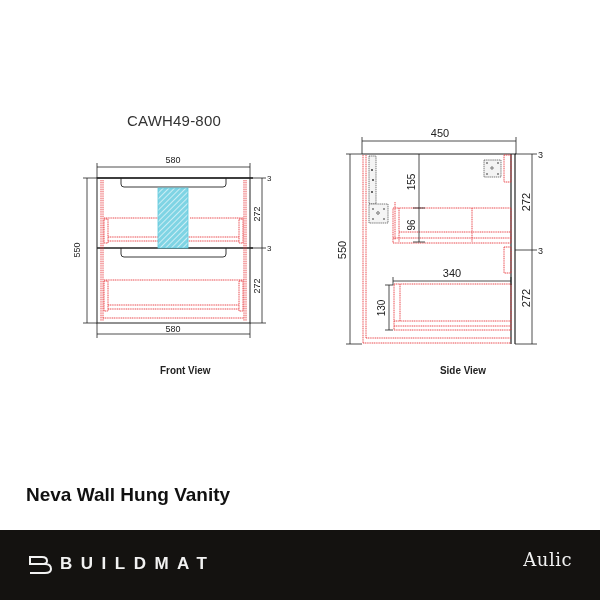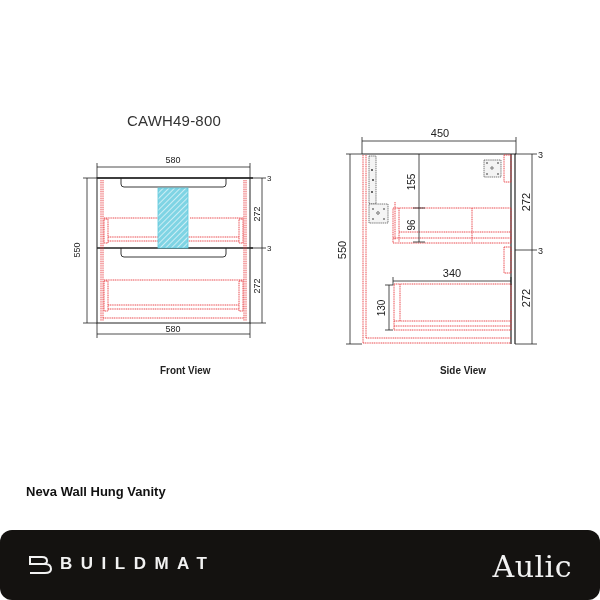--- a/index.html
+++ b/index.html
@@ -1,24 +1,24 @@
 <!DOCTYPE html>
 <html><head>
 <meta charset="utf-8">
 <style>
   html, body { margin:0; padding:0; background:#ffffff; }
   body { width:600px; height:600px; position:relative; overflow:hidden; font-family:"Liberation Sans", sans-serif; }
   .model { position:absolute; left:0; width:348px; top:112px; text-align:center; font-size:15px; color:#333; letter-spacing:0.2px; }
   .drawing { position:absolute; left:0; top:0; width:600px; height:460px; }
   .view-label { position:absolute; top:364px; font-size:11px; color:#222; font-weight:bold; transform:scaleX(0.9); transform-origin:left; }
-  .product-title { position:absolute; left:26px; top:484px; font-size:13px; font-weight:bold; color:#111; }
-  .footer { position:absolute; left:0; top:530px; width:600px; height:70px; background:#141210;border-radius:12px; }
+  .product-title { position:absolute; left:26px; top:484px; font-size:19px; font-weight:bold; color:#111; }
+  .footer { position:absolute; left:0; top:530px; width:600px; height:70px; background:#141210; }
   .brand { position:absolute; left:60px; top:24px; color:#f2f2f2; font-size:17px; font-weight:bold; letter-spacing:8.5px; }
   .brand-logo { position:absolute; left:28px; top:24px; width:26px; height:22px; }
-  .aulic { position:absolute; right:28px; top:19px; color:#f2f2f2; font-size:30px; font-family:"DejaVu Serif", serif; font-weight:normal; letter-spacing:0.5px; }
+  .aulic { position:absolute; right:28px; top:19px; color:#f2f2f2; font-size:18px; font-family:"DejaVu Serif", serif; font-weight:normal; letter-spacing:0.5px; }
   svg text { font-family:"Liberation Sans", sans-serif; fill:#222; }
 </style>
 </head>
 <body>
 
 <div class="model">CAWH49-800</div>
 
 <svg class="drawing" viewBox="0 0 600 460" xmlns="http://www.w3.org/2000/svg">
   <defs>
     <pattern id="hatch" width="4" height="4" patternUnits="userSpaceOnUse" patternTransform="rotate(45)">

